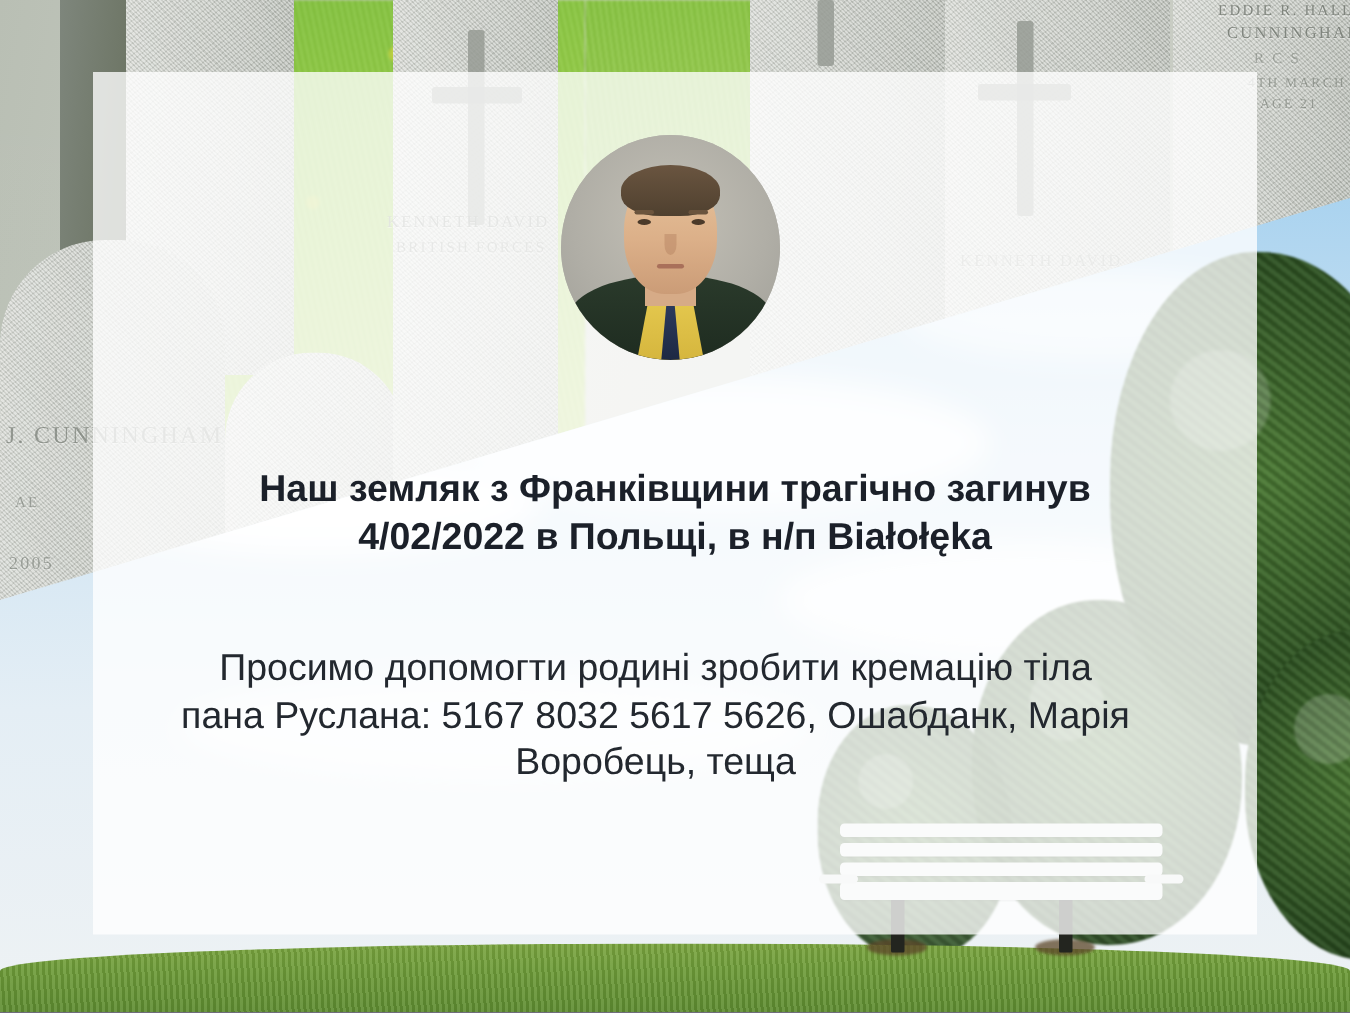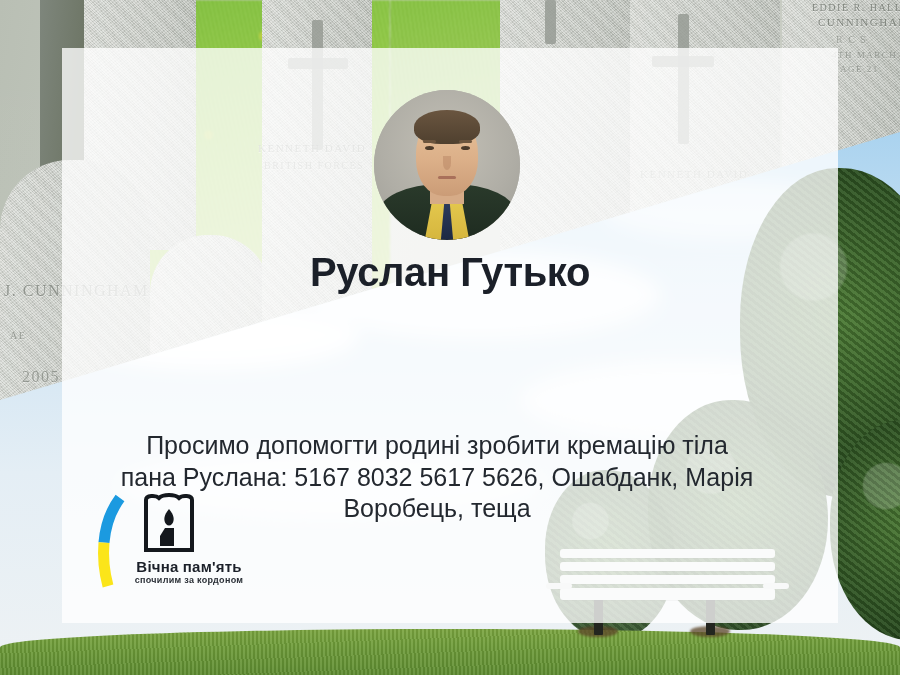--- a/index.html
+++ b/index.html
@@ -176,21 +176,21 @@
 
     <div class="engrave" style="left:812px;top:2px;font-size:10px;">EDDIE R. HALL</div>
     <div class="engrave" style="left:818px;top:16px;font-size:11px;">CUNNINGHAM</div>
     <div class="engrave" style="left:836px;top:34px;font-size:10px;opacity:.6;">R C S</div>
     <div class="engrave" style="left:832px;top:50px;font-size:9px;opacity:.7;">4TH MARCH 1942</div>
     <div class="engrave" style="left:840px;top:64px;font-size:9px;opacity:.7;">AGE 21</div>
     <div class="engrave" style="left:258px;top:142px;font-size:11px;opacity:.85;">KENNETH DAVID</div>
     <div class="engrave" style="left:264px;top:160px;font-size:10px;opacity:.75;">BRITISH FORCES</div>
     <div class="engrave" style="left:4px;top:282px;font-size:16px;opacity:.8;">J. CUNNINGHAM</div>
     <div class="engrave" style="left:10px;top:330px;font-size:10px;opacity:.7;">AE</div>
-    <div class="engrave" style="left:22px;top:368px;font-size:16px;opacity:.7;">2005</div>
+    <div class="engrave" style="left:6px;top:368px;font-size:12px;opacity:.7;">2005</div>
     <div class="engrave" style="left:640px;top:168px;font-size:11px;opacity:.55;">KENNETH DAVID</div>
   </div>
 
   <div class="bg park">
     <div class="sky"></div>
     <div class="cloud" style="left:60px;top:300px;width:300px;height:70px;"></div>
     <div class="cloud" style="left:300px;top:250px;width:360px;height:90px;opacity:.85;"></div>
     <div class="cloud" style="left:520px;top:360px;width:330px;height:80px;opacity:.8;"></div>
     <div class="cloud" style="left:120px;top:450px;width:420px;height:70px;opacity:.7;"></div>
     <div class="cloud" style="left:600px;top:180px;width:260px;height:60px;opacity:.6;"></div>
@@ -227,31 +227,17 @@
     <div class="p-face"></div>
     <div class="p-hair"></div>
     <div class="p-brow" style="left:49px;"></div>
     <div class="p-brow" style="left:85px;"></div>
     <div class="p-eye" style="left:51px;"></div>
     <div class="p-eye" style="left:87px;"></div>
     <div class="p-nose"></div>
     <div class="p-mouth"></div>
   </div>
 
-  <div class="name">Руслан Гутько</div>
+  <div class="lead">Наш земляк з Франківщини трагічно загинув 4/02/2022 в Польщі, в н/п Białołęka</div>
   <div class="body">Просимо допомогти родині зробити кремацію тіла пана Руслана: 5167 8032 5617 5626, Ошабданк, Марія Воробець, теща</div>
 
-  <div class="logo">
-    <svg class="arc" viewBox="0 0 34 96">
-      <path d="M28 4 C10 28, 8 62, 16 92" fill="none" stroke="#1b9ae0" stroke-width="11" stroke-linecap="butt" stroke-dasharray="48 200"></path>
-      <path d="M28 4 C10 28, 8 62, 16 92" fill="none" stroke="#fbe51a" stroke-width="11" stroke-linecap="butt" stroke-dasharray="0 48 52 200"></path>
-    </svg>
-    <svg class="emblem" viewBox="0 0 54 62">
-      <path d="M4 8 C4 3, 14 3, 17 6 C21 2, 33 2, 37 6 C40 3, 50 3, 50 8 L50 58 L4 58 Z" fill="none" stroke="#14181d" stroke-width="4"></path>
-      <path d="M27 17 C32 23, 33 28, 30 32 C28 34, 26 34, 24 32 C21 28, 22 23, 27 17 Z" fill="#14181d"></path>
-      <rect x="23" y="36" width="9" height="18" fill="#14181d"></rect>
-      <path d="M23 36 L18 44 L18 54 L23 54 Z" fill="#14181d"></path>
-    </svg>
-    <div class="logo-title">Вічна пам'ять</div>
-    <div class="logo-sub">спочилим за кордоном</div>
-  </div>
 
 </div>
 
 </body></html>

